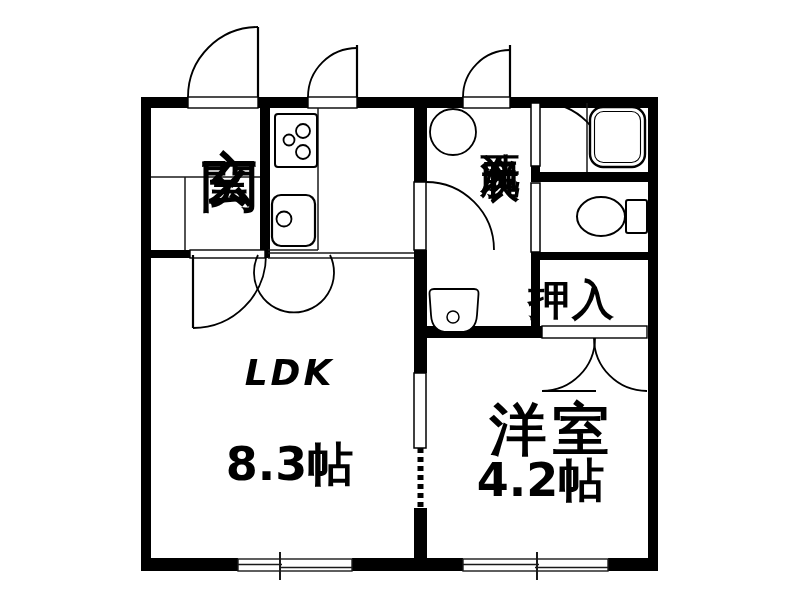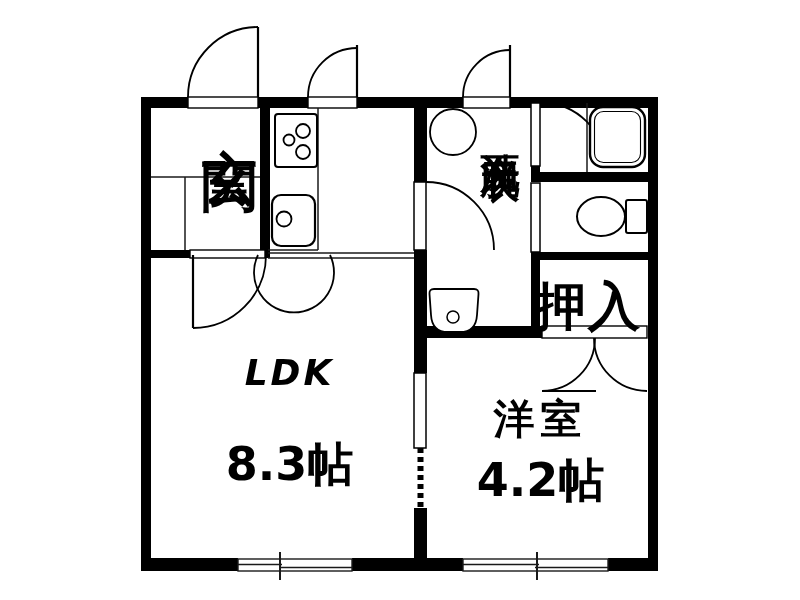--- a/index.html
+++ b/index.html
@@ -13,23 +13,23 @@
     font-family:"DejaVu Sans","Liberation Sans",sans-serif;
   }
   .label.h{text-align:center;}
   .label.v{
     writing-mode:vertical-rl;text-orientation:upright;
   }
   #genkan-label{left:193px;top:103px;font-size:55px;letter-spacing:14px;}
   #washroom-label{left:473px;top:122px;font-size:39px;letter-spacing:3px;}
   #ldk-label{left:207px;top:352px;width:165px;font-size:36px;letter-spacing:3px;font-style:italic;}
   #ldk-size{left:207px;top:434px;width:165px;font-size:46px;}
-  #yo-label{left:458px;top:392px;width:165px;font-size:41px;letter-spacing:6px;}
+  #yo-label{left:470px;top:392px;width:165px;font-size:57px;letter-spacing:6px;}
   #yo-size{left:458px;top:450px;width:165px;font-size:46px;}
-  #oshiire-label{left:527px;top:272px;width:122px;font-size:52px;letter-spacing:2px;}
+  #oshiire-label{left:511px;top:272px;width:122px;font-size:42px;letter-spacing:2px;}
 </style>
 </head>
 <body>
 
 <div class="canvas">
 
   <svg width="800" height="600" viewBox="0 0 800 600">
 
     <g fill="#000000">
       <rect x="141" y="97" width="10" height="474"></rect>

